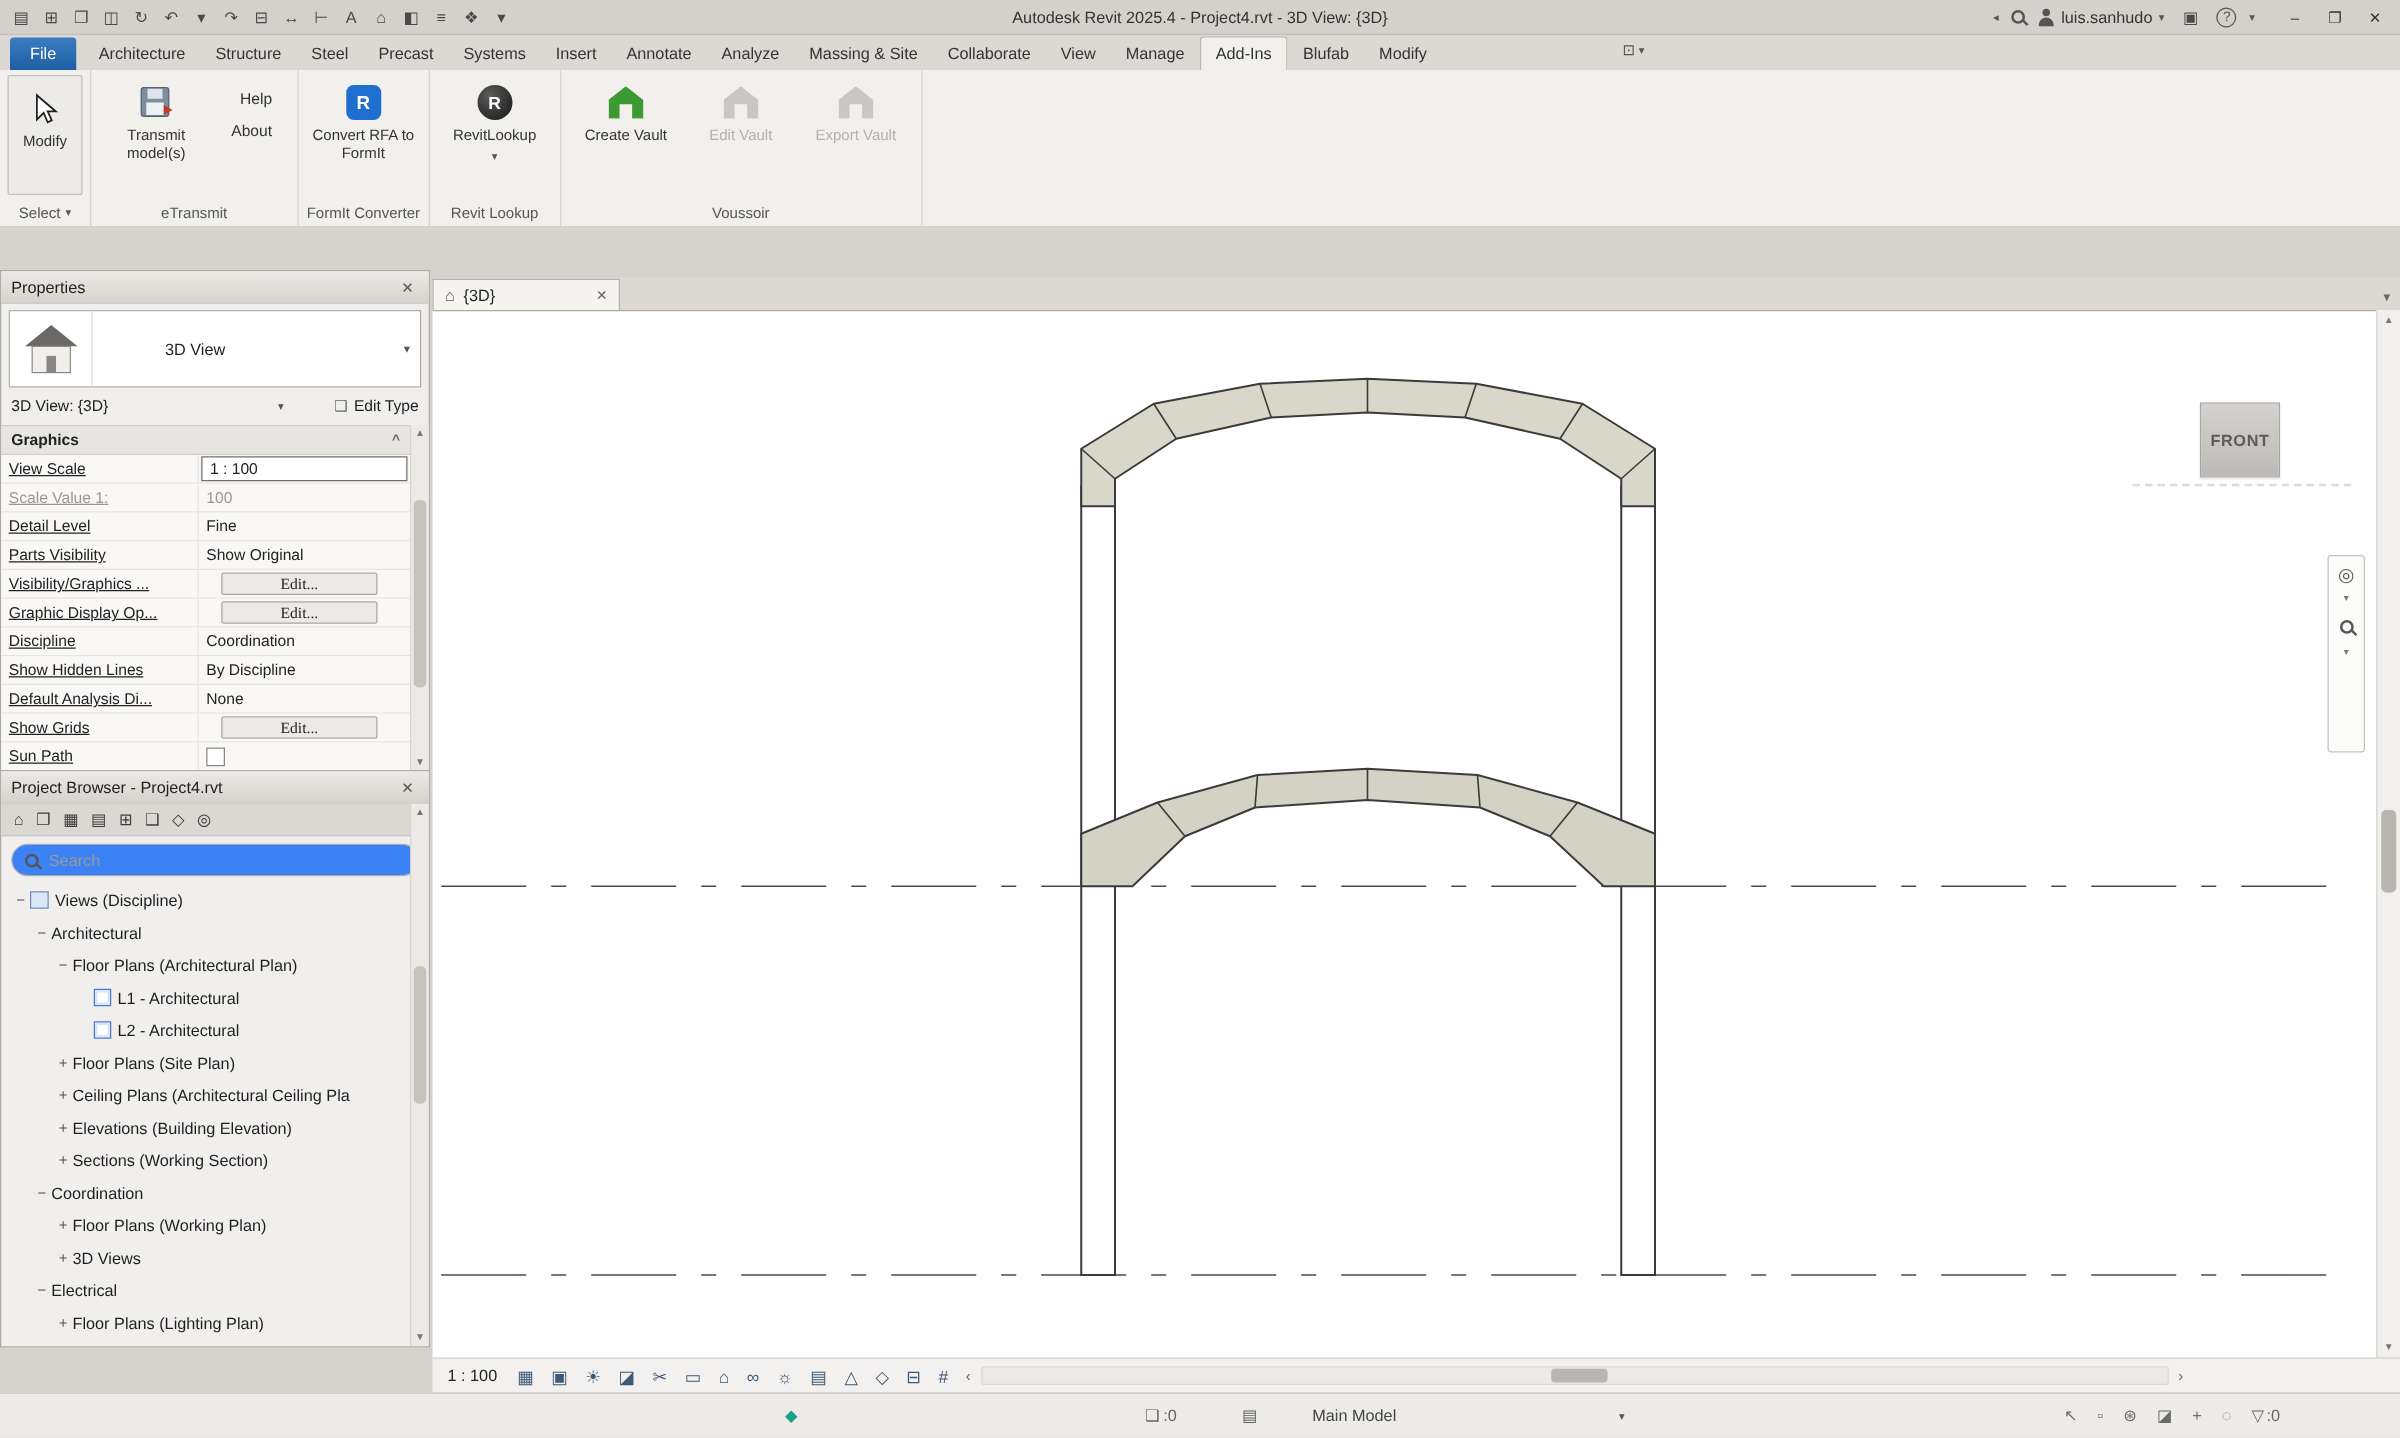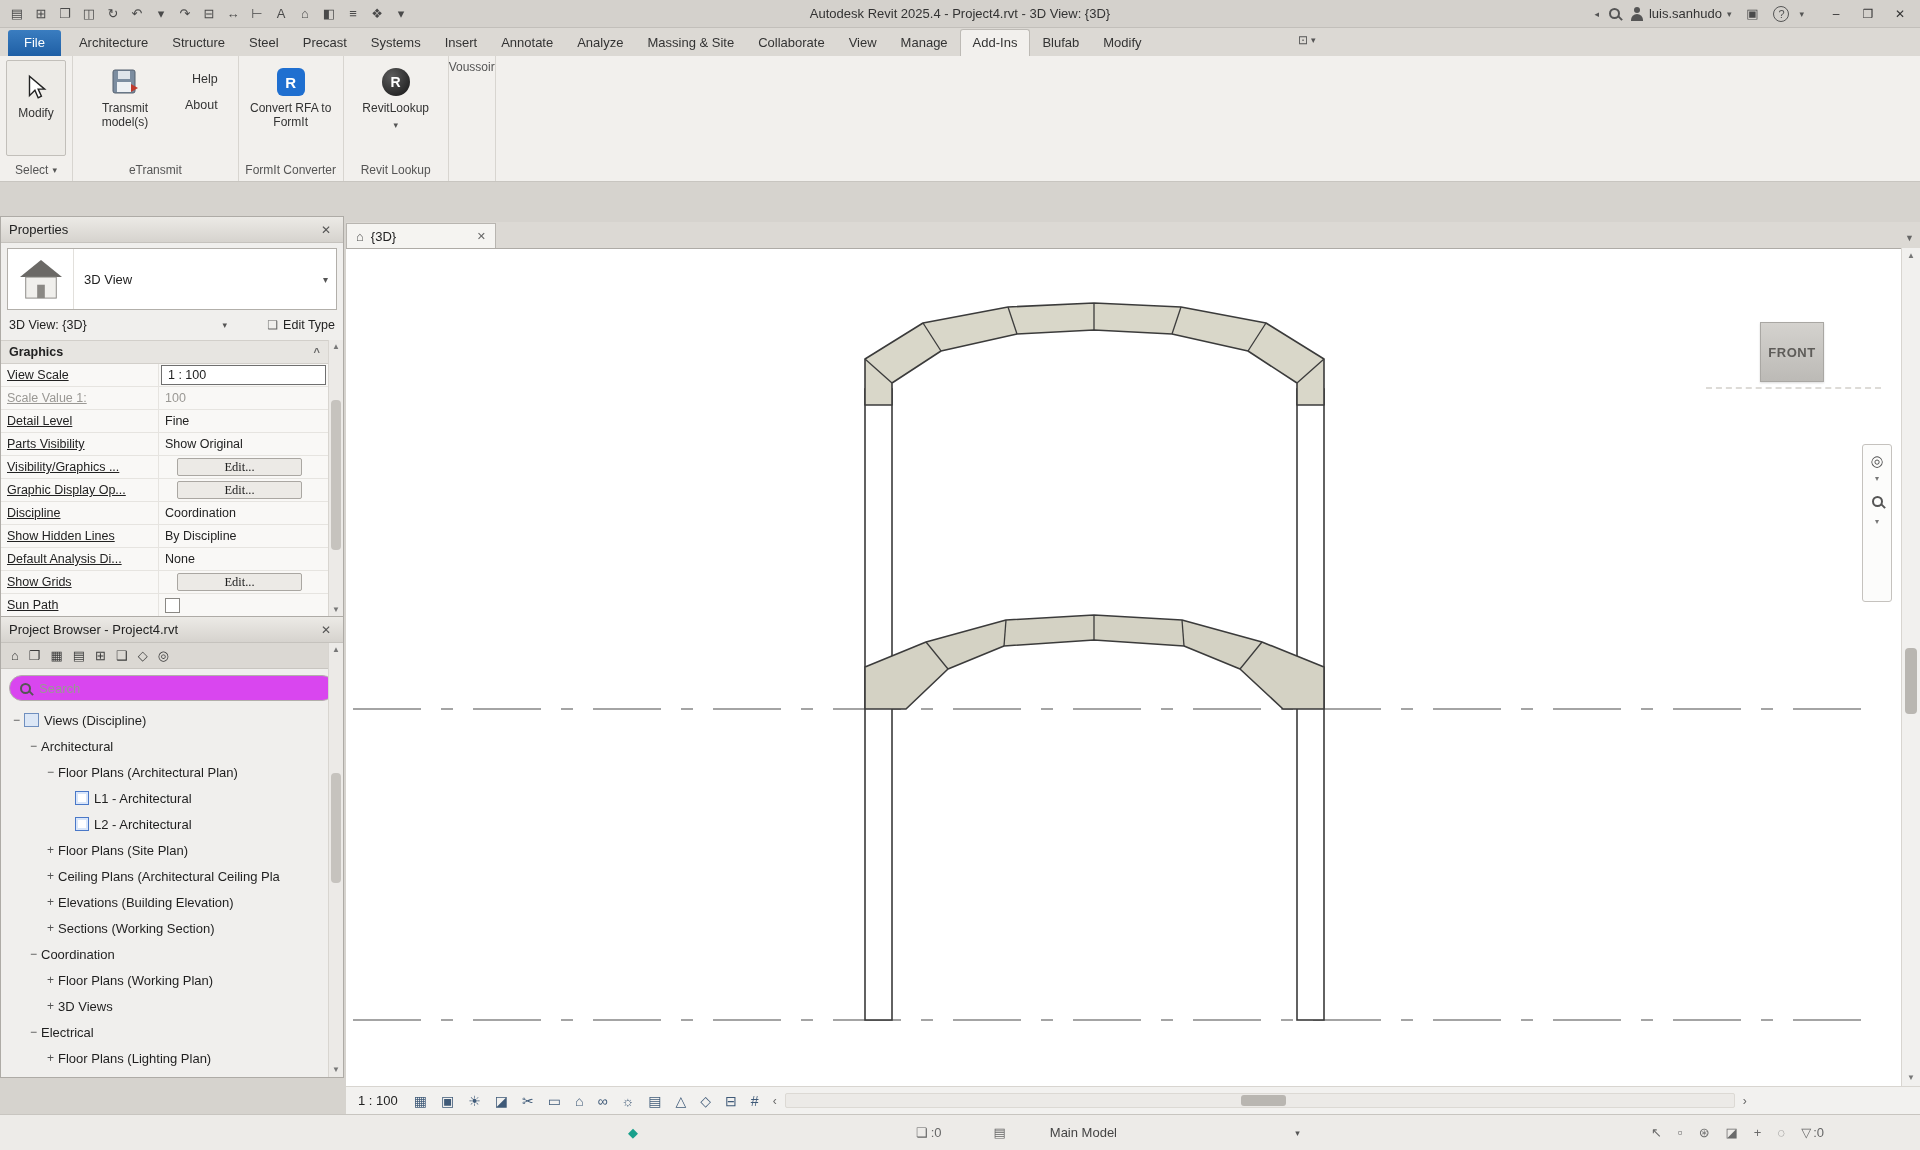--- a/index.html
+++ b/index.html
@@ -48,21 +48,21 @@
   .rlink{font-size:12.5px;color:#333;text-align:right;}
 
   
   .options-gap{position:absolute;left:0;top:182px;right:0;height:40px;background:#d6d3ce;}
 
   
   .palette{position:absolute;left:0;width:344px;background:#f0efed;border:1px solid #aeaba6;}
   .phead{height:26px;background:linear-gradient(#eceae6,#d6d3ce);display:flex;align-items:center;padding:0 8px;font-size:13px;color:#222;border-bottom:1px solid #c5c2bd;}
   .phead .x{margin-left:auto;font-size:12px;color:#555;width:18px;text-align:center;}
   .props{top:216px;height:436px;}
-  .type-selector{margin:5px 6px 0;height:62px;background:#fff;border:1px solid #b2afaa;display:flex;align-items:center;}
+  .type-selector{margin:5px 6px 0;height:62px;background:#fff;border:1px solid #b2afaa;display:flex;align-items:center;gap:48px;}
   .ts-iconcell{width:66px;height:100%;display:flex;align-items:center;justify-content:center;border-right:1px solid #e2e0dc;}
   .ts-label{flex:1;padding-left:10px;font-size:13px;color:#222;}
   .ts-caret{padding:0 8px;color:#555;font-size:10px;}
   .edit-type-row{height:30px;display:flex;align-items:center;padding:0 8px;font-size:12.5px;color:#222;}
   .etr-left{display:flex;align-items:center;gap:6px;width:218px;}
   .etr-right{margin-left:auto;display:flex;align-items:center;gap:5px;}
   .etr-icon{color:#666;font-size:12px;}
   .pbody{position:relative;padding-right:15px;}
   .pscroll{position:absolute;right:0;top:0;bottom:0;width:15px;background:#eceae7;border-left:1px solid #d8d5d0;}
   .pscroll .sarr{height:14px;font-size:8px;color:#777;text-align:center;line-height:14px;}
@@ -78,21 +78,21 @@
   .prow.kind-checkbox .pvalue::before{content:"";width:13px;height:13px;border:1px solid #8a8884;background:#fff;display:inline-block;}
   .apply-row{height:28px;display:flex;align-items:center;padding:0 10px;gap:8px;}
   .sicon{width:18px;height:18px;display:flex;align-items:center;justify-content:center;font-size:12px;color:#4a6e9e;border:1px solid transparent;}
   .sicon.sel{border:1px solid #7da7d9;background:#e4eefb;}
   .apply-btn{margin-left:auto;font-size:12.5px;color:#8b8985;padding:2px 14px;}
 
   
   .pbrowser{top:616px;height:462px;overflow:hidden;}
   .pbtools{height:26px;background:#dbd8d3;border-bottom:1px solid #c8c5c0;display:flex;align-items:center;gap:10px;padding:0 10px;}
   .pbtool{font-size:13px;color:#3c3c3c;}
-  .pbsearch{margin:6px 8px;height:26px;border:1px solid #b2afaa;border-radius:13px;background:#d946ef;display:flex;align-items:center;gap:8px;padding:0 10px;}
+  .pbsearch{margin:6px 8px;height:26px;border:1px solid #b2afaa;border-radius:13px;background:#3b82f6;display:flex;align-items:center;gap:8px;padding:0 10px;}
   .pbsearch input{border:none;outline:none;flex:1;font-size:13px;color:#333;font-family:"Liberation Sans",sans-serif;background:transparent;}
   .pbsearch input::placeholder{color:#9a9894;}
   .ptree{position:relative;padding-right:15px;}
   .titem{height:26px;display:flex;align-items:center;padding-left:calc(8px + var(--ind,0)*17px);font-size:13px;color:#1f1f1f;}
   .ttoggle{width:15px;text-align:center;color:#555;font-size:12px;flex:0 0 15px;}
   .ticon{flex:0 0 0px;height:14px;margin-right:0;}
   .titem.icon-views .ticon{flex:0 0 15px;width:15px;border:1px solid #6f8fbf;background:#dce7f6;margin-right:5px;}
   .titem.icon-plan .ticon{flex:0 0 14px;width:14px;border:1px solid #4a78c8;background:#fff;box-shadow:inset 0 0 0 2px #d9e6fa;margin-right:5px;}
   .tlabel{white-space:nowrap;overflow:hidden;}
 
@@ -270,20 +270,40 @@
         <span class="blabel">RevitLookup</span>
         <span class="caret">▾</span>
       </div>
     </div>
     <div class="rpanel-label">
       <span>Revit Lookup</span>
     </div>
   </div>
 
   <div class="rpanel">
+    <div class="rpanel-content">
+      <div class="bigbtn">
+        <span class="ricon">
+            <span class="vault"></span>
+          </span>
+        <span class="blabel">Create Vault</span>
+      </div>
+      <div class="bigbtn disabled">
+        <span class="ricon">
+            <span class="vault"></span>
+          </span>
+        <span class="blabel">Edit Vault</span>
+      </div>
+      <div class="bigbtn disabled">
+        <span class="ricon">
+            <span class="vault"></span>
+          </span>
+        <span class="blabel">Export Vault</span>
+      </div>
+    </div>
     <div class="rpanel-label">
       <span>Voussoir</span>
     </div>
   </div>
 
 </div>
 
 <div class="options-gap"></div>
 
 <div class="palette props">

